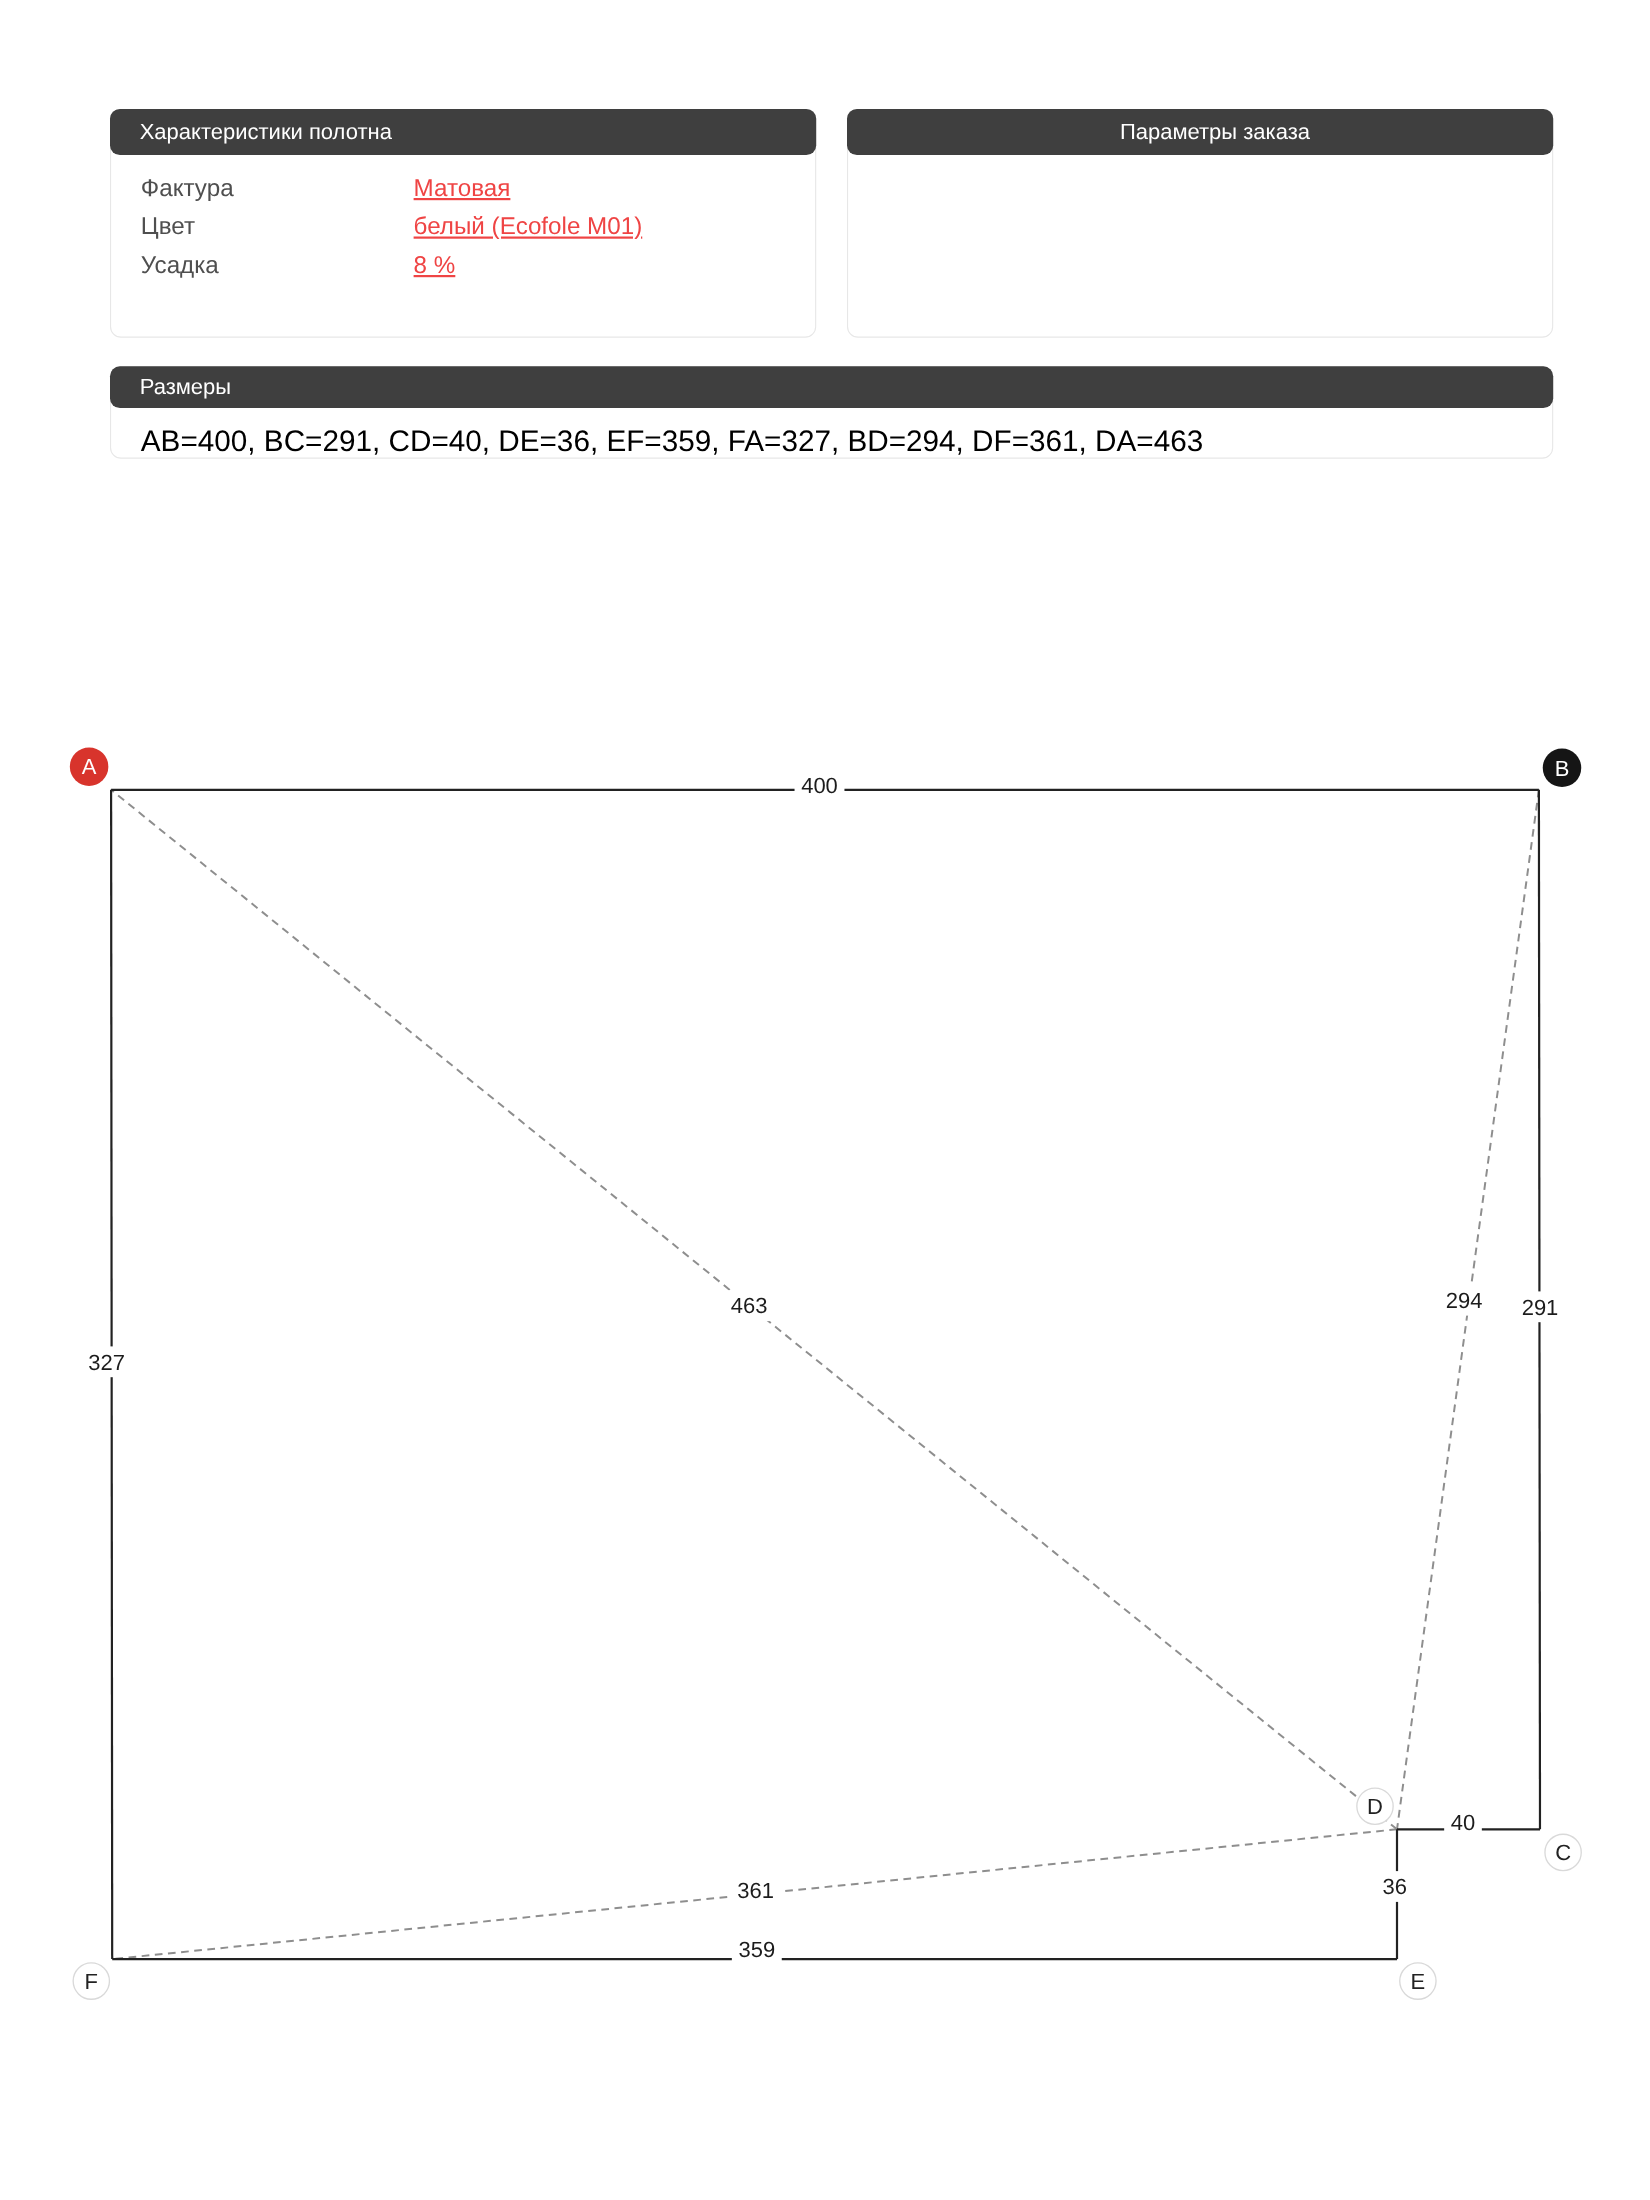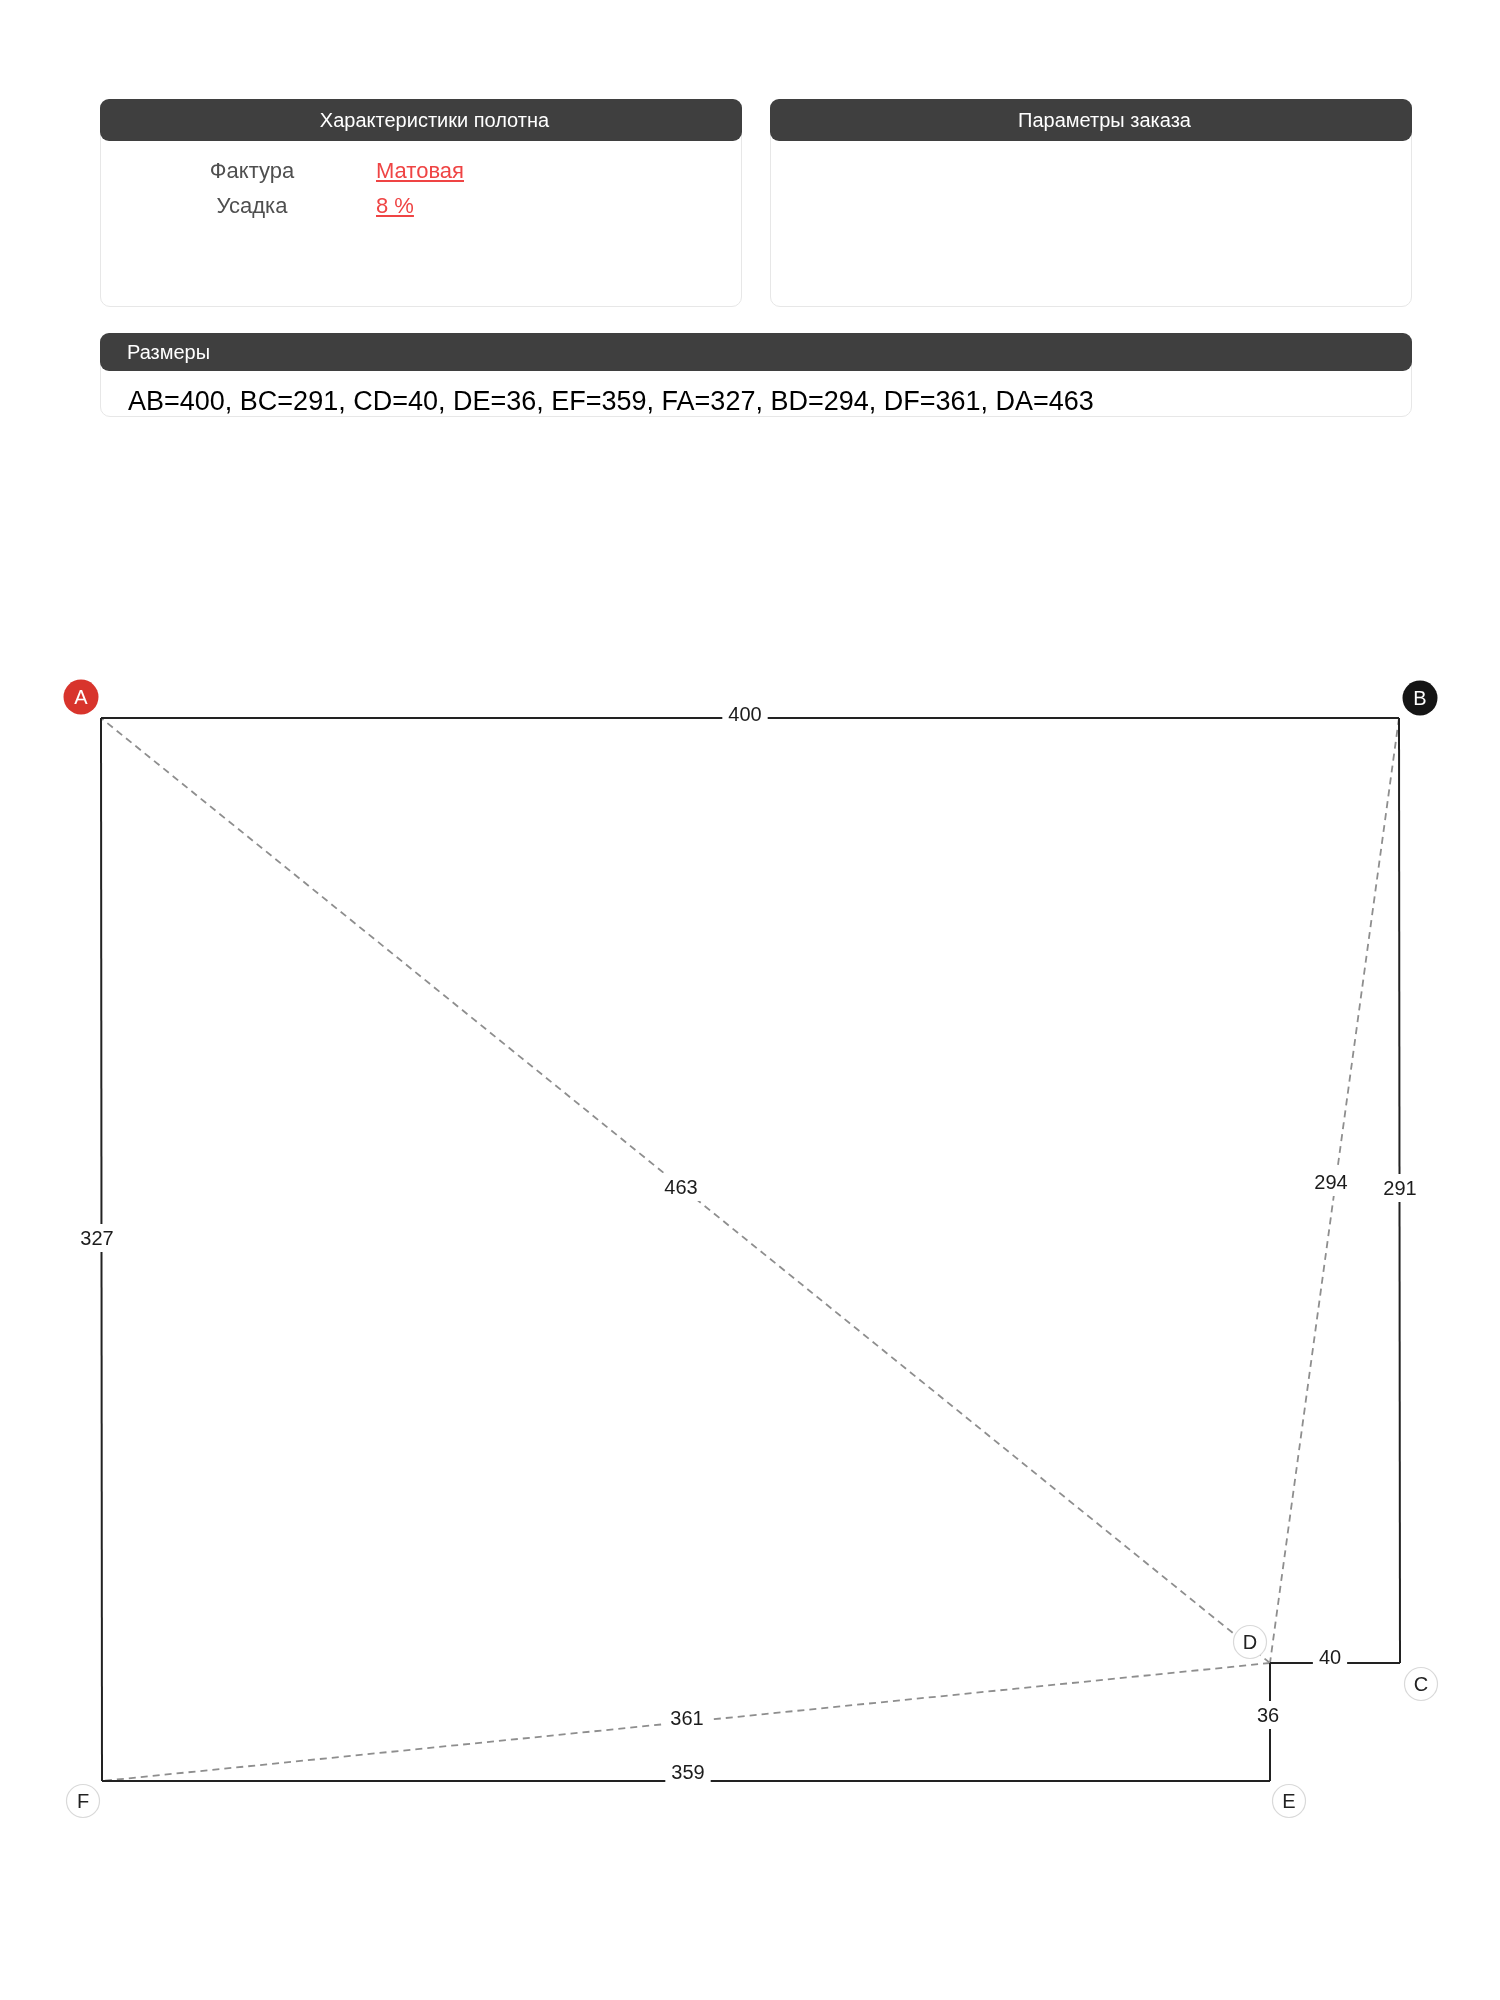--- a/index.html
+++ b/index.html
@@ -21,21 +21,21 @@
     line-height:42px;
     padding-left:27px;
     border-radius:9px;
     margin:-1px -1px 0 -1px;
   }
   .card-body { padding:12px 27px 0 27px; }
   .kv-row { display:flex; height:35px; align-items:center; font-size:22px; }
   .kv-label { width:248px; color:#4f4f4f; }
   .kv-value { color:#ef4444;text-decoration:underline; }
 
-  #card-canvas { left:100px; top:99px;  width:642px;  height:208px;text-align:center; }
+  #card-canvas { left:100px; top:99px;  width:642px;  height:208px; }
   #card-order  { left:770px; top:99px;  width:642px;  height:208px;text-align:center; }
   #card-dims   { left:100px; top:333px; width:1312px; height:84px; }
   #card-dims .card-header { height:38px; line-height:38px; }
   .dims-text {
     padding:4px 27px;
     font-size:27px;
     color:#000;
     height:60px;
     display:flex;
     align-items:center;
@@ -59,20 +59,24 @@
 <body>
 
 <div class="page">
 
   <section class="card" id="card-canvas">
     <div class="card-header">Характеристики полотна</div>
     <div class="card-body">
       <div class="kv-row">
         <span class="kv-label">Фактура</span>
         <span class="kv-value">Матовая</span>
+      </div>
+      <div class="kv-row">
+        <span class="kv-label">Цвет</span>
+        <span class="kv-value">белый (Ecofole M01)</span>
       </div>
       <div class="kv-row">
         <span class="kv-label">Усадка</span>
         <span class="kv-value">8 %</span>
       </div>
     </div>
   </section>
 
   <section class="card" id="card-order">
     <div class="card-header">Параметры заказа</div>

